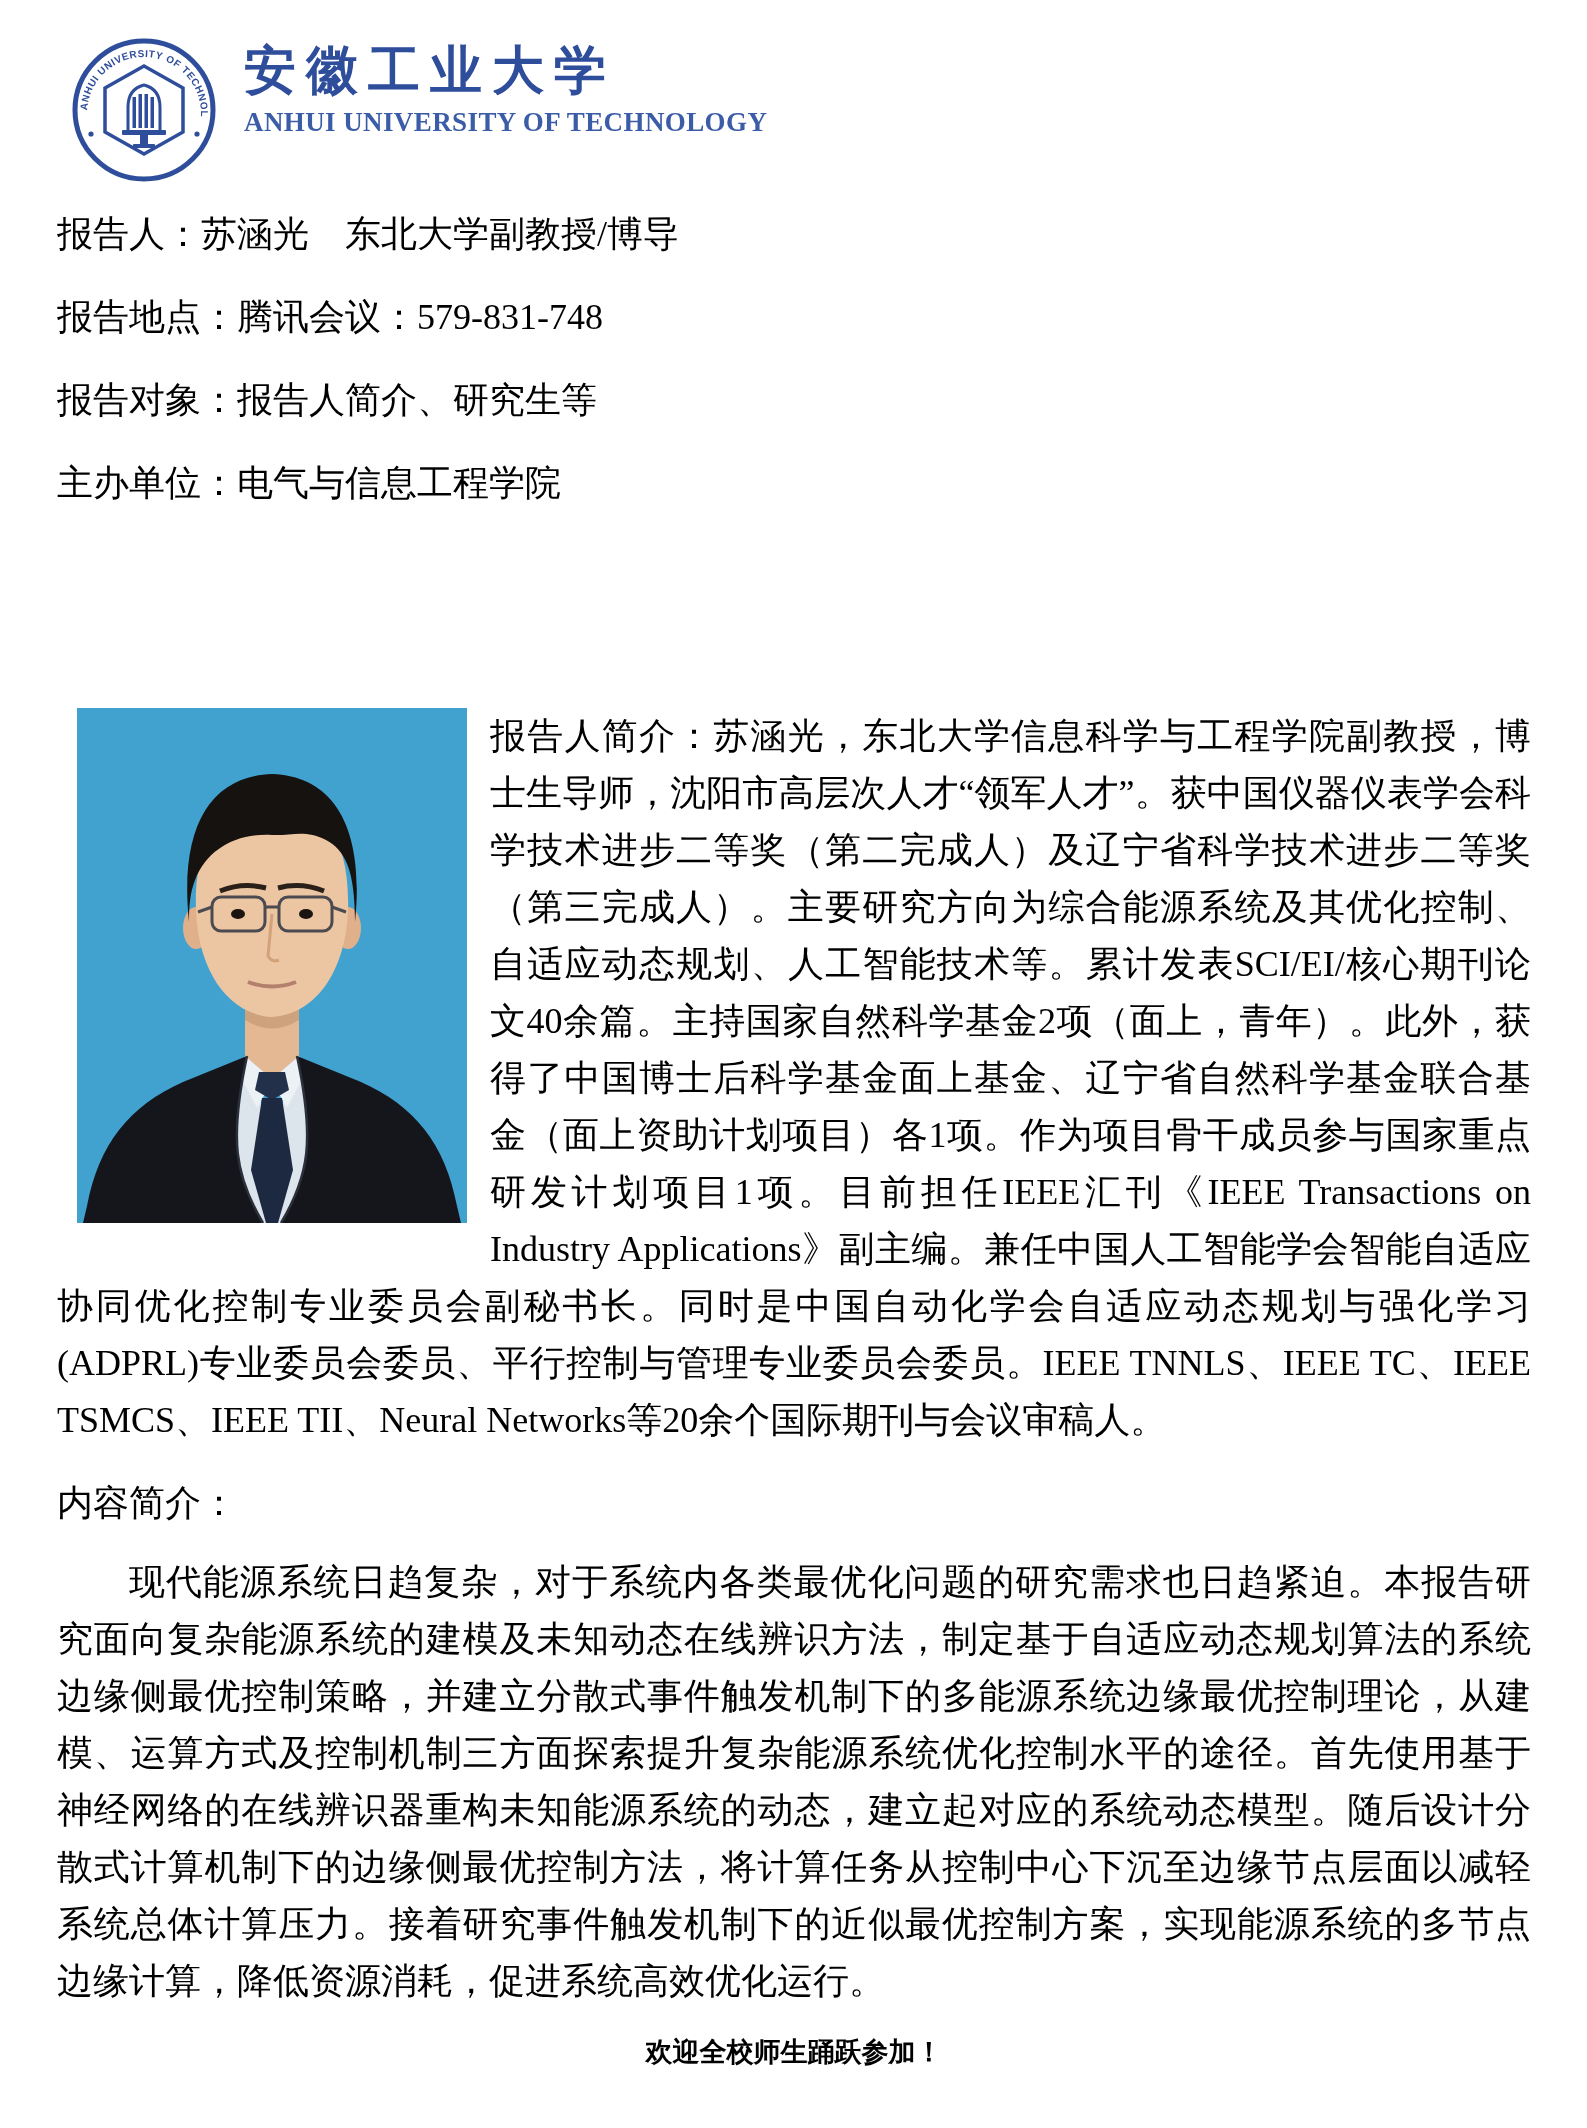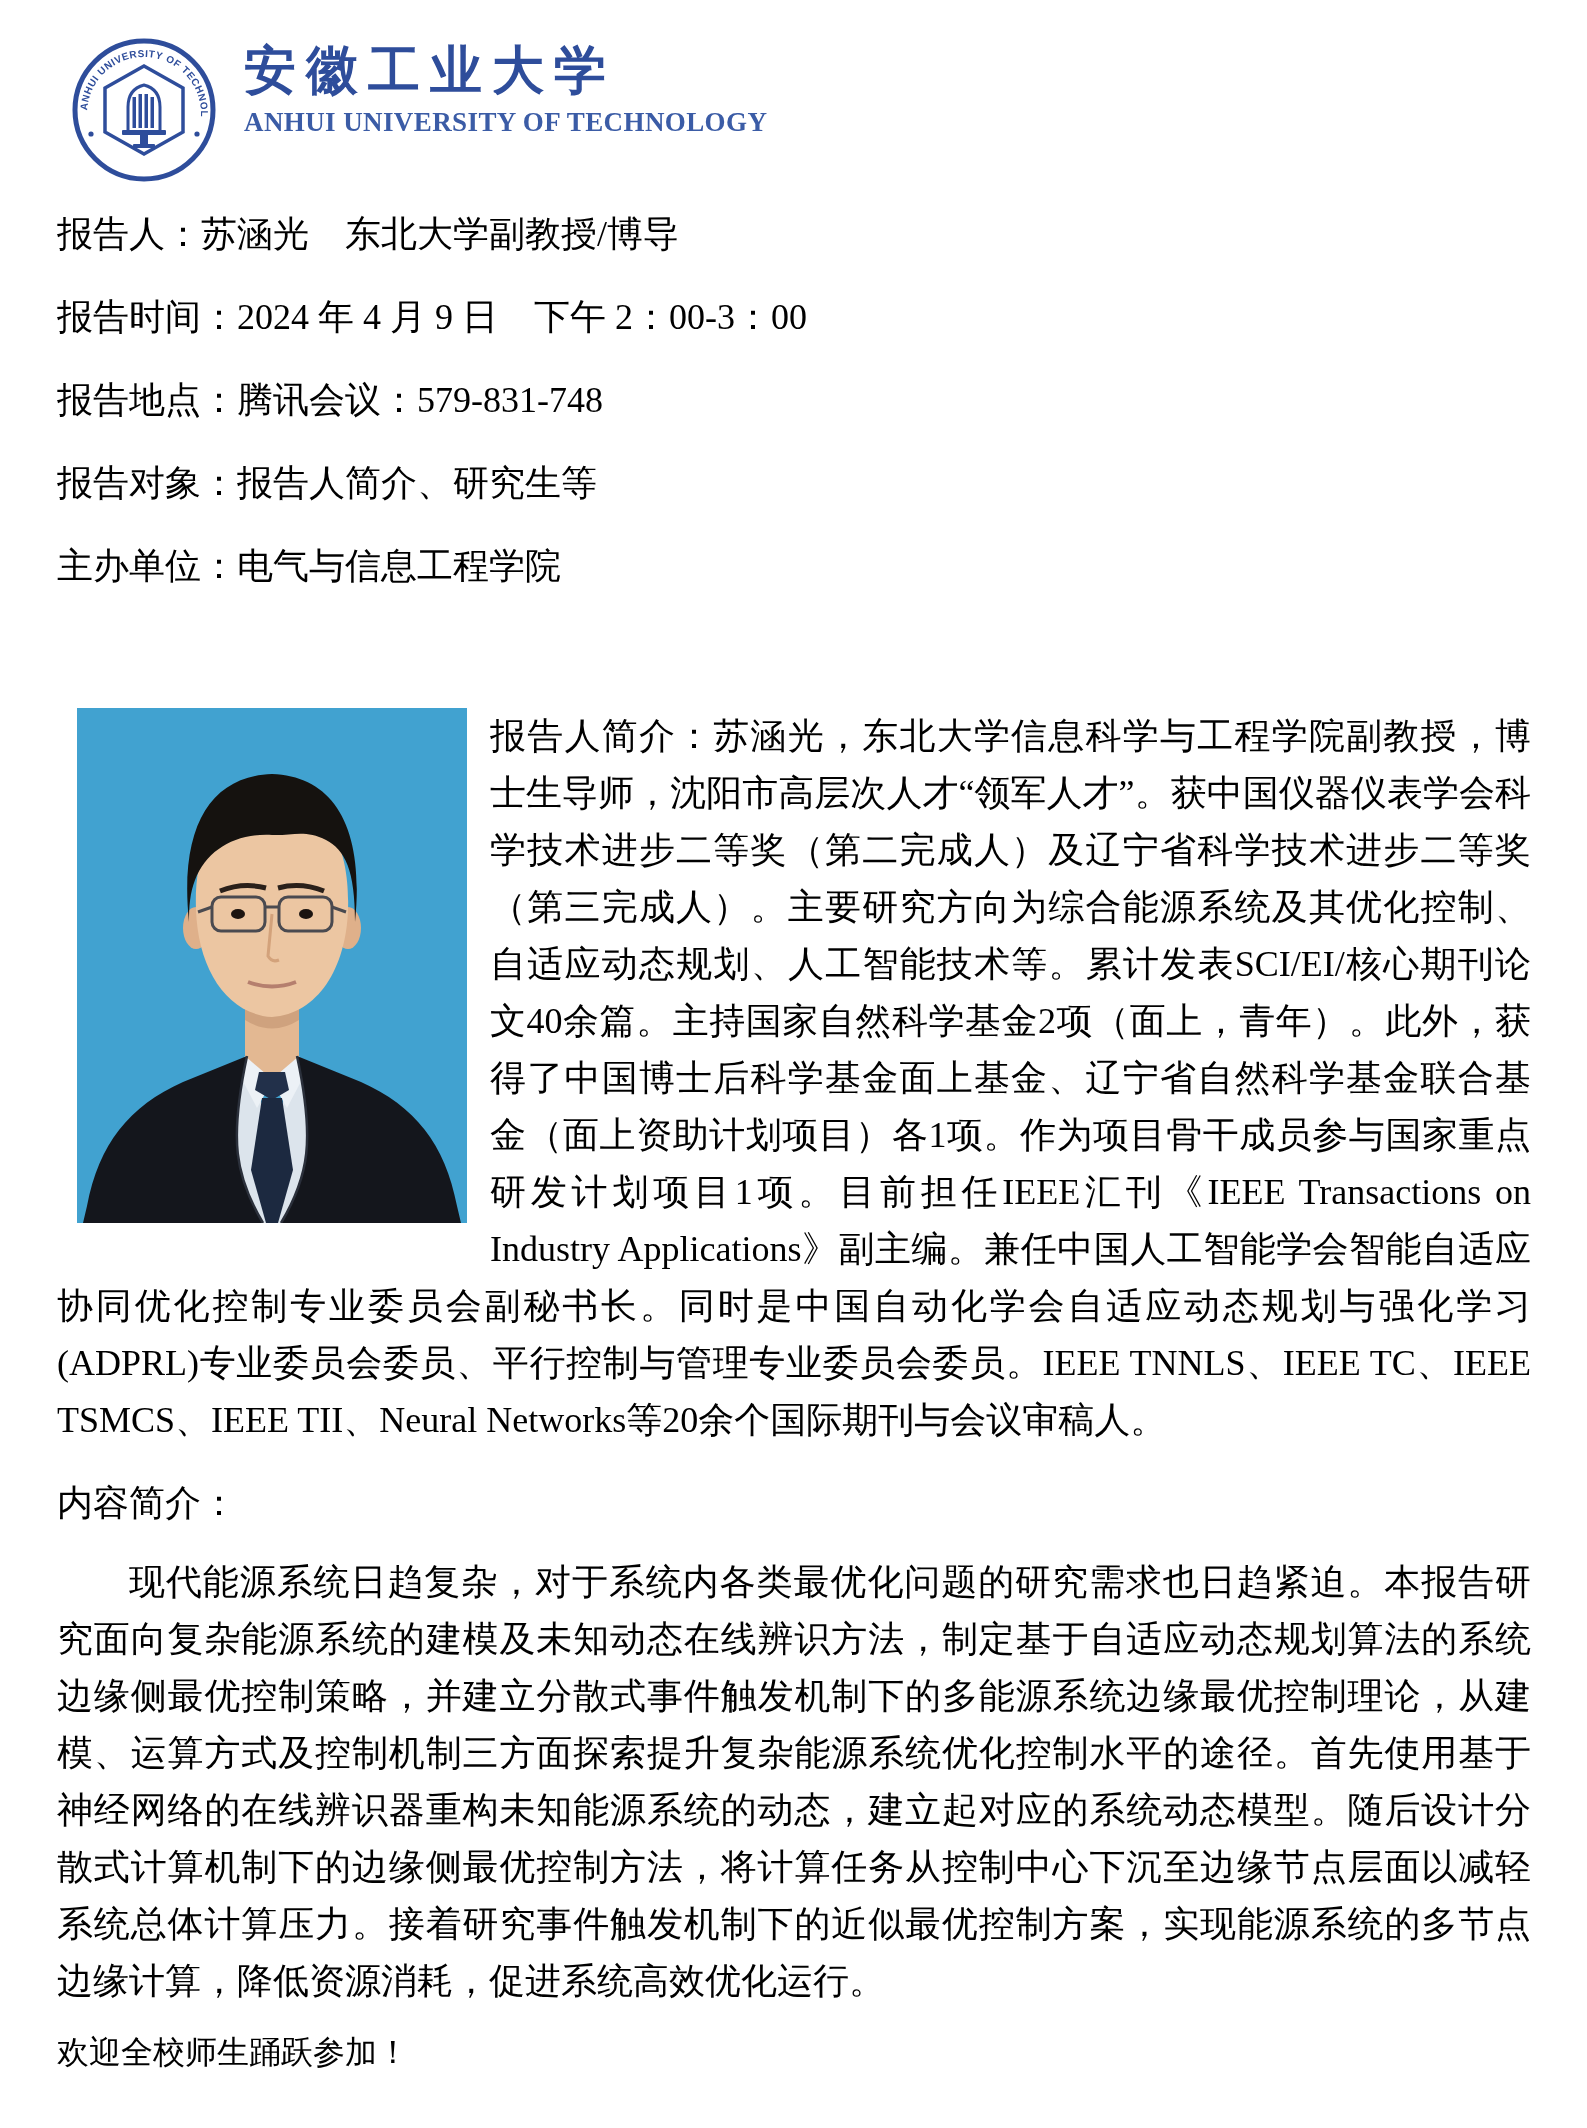--- a/index.html
+++ b/index.html
@@ -28,21 +28,21 @@
   .info-list { position: absolute; top: 206px; left: 57px; width: 1474px; }
   .info-list p { margin: 0 0 26px 0; font-size: 36px; line-height: 57px; white-space: nowrap; }
 
   
   .main { position: absolute; top: 680px; left: 57px; width: 1474px; }
   .photo-frame { float: left; width: 390px; height: 515px; margin: 28px 23px 16px 20px; }
   .photo-frame svg { display: block; width: 100%; height: 100%; }
   .bio-text { font-size: 36px; line-height: 57px; text-align: justify; margin: 28px 0 0 0; }
   .section-label { font-size: 36px; line-height: 57px; margin: 26px 0 0 0; clear: left; }
   .content-text { font-size: 36px; line-height: 57px; text-align: justify; text-indent: 2em; margin: 22px 0 0 0; }
-  .footer-line { font-size: 32px; line-height: 57px; font-weight: normal; margin: 14px 0 0 0; }
+  .footer-line { font-size: 27px; line-height: 57px; font-weight: bold; text-align: center; margin: 14px 0 0 0; }
 </style>
 </head>
 <body>
 
 <div class="page">
 
   <div class="logo-row">
     <svg class="seal" width="148" height="148" viewBox="0 0 148 148" aria-hidden="true">
       <circle cx="74" cy="74" r="69" fill="#ffffff" stroke="#2e4d9b" stroke-width="5"></circle>
       <defs>
@@ -66,21 +66,20 @@
       <circle cx="127" cy="98" r="2.6" fill="#2e4d9b"></circle>
     </svg>
     <div class="logo-text">
       <div class="cn-name">安徽工业大学</div>
       <div class="en-name">ANHUI UNIVERSITY OF TECHNOLOGY</div>
     </div>
   </div>
 
   <div class="info-list">
     <p>报告人：苏涵光　东北大学副教授/博导</p>
-    <p>报告时间：2024 年 4 月 9 日　下午 2：00-3：00</p>
     <p>报告地点：腾讯会议：579-831-748</p>
     <p>报告对象：报告人简介、研究生等</p>
     <p>主办单位：电气与信息工程学院</p>
   </div>
 
   <div class="main">
 
     <div class="photo-frame">
       <svg viewBox="0 0 390 515" preserveAspectRatio="none" aria-hidden="true">
         <rect width="390" height="515" fill="#41a2d0"></rect>

